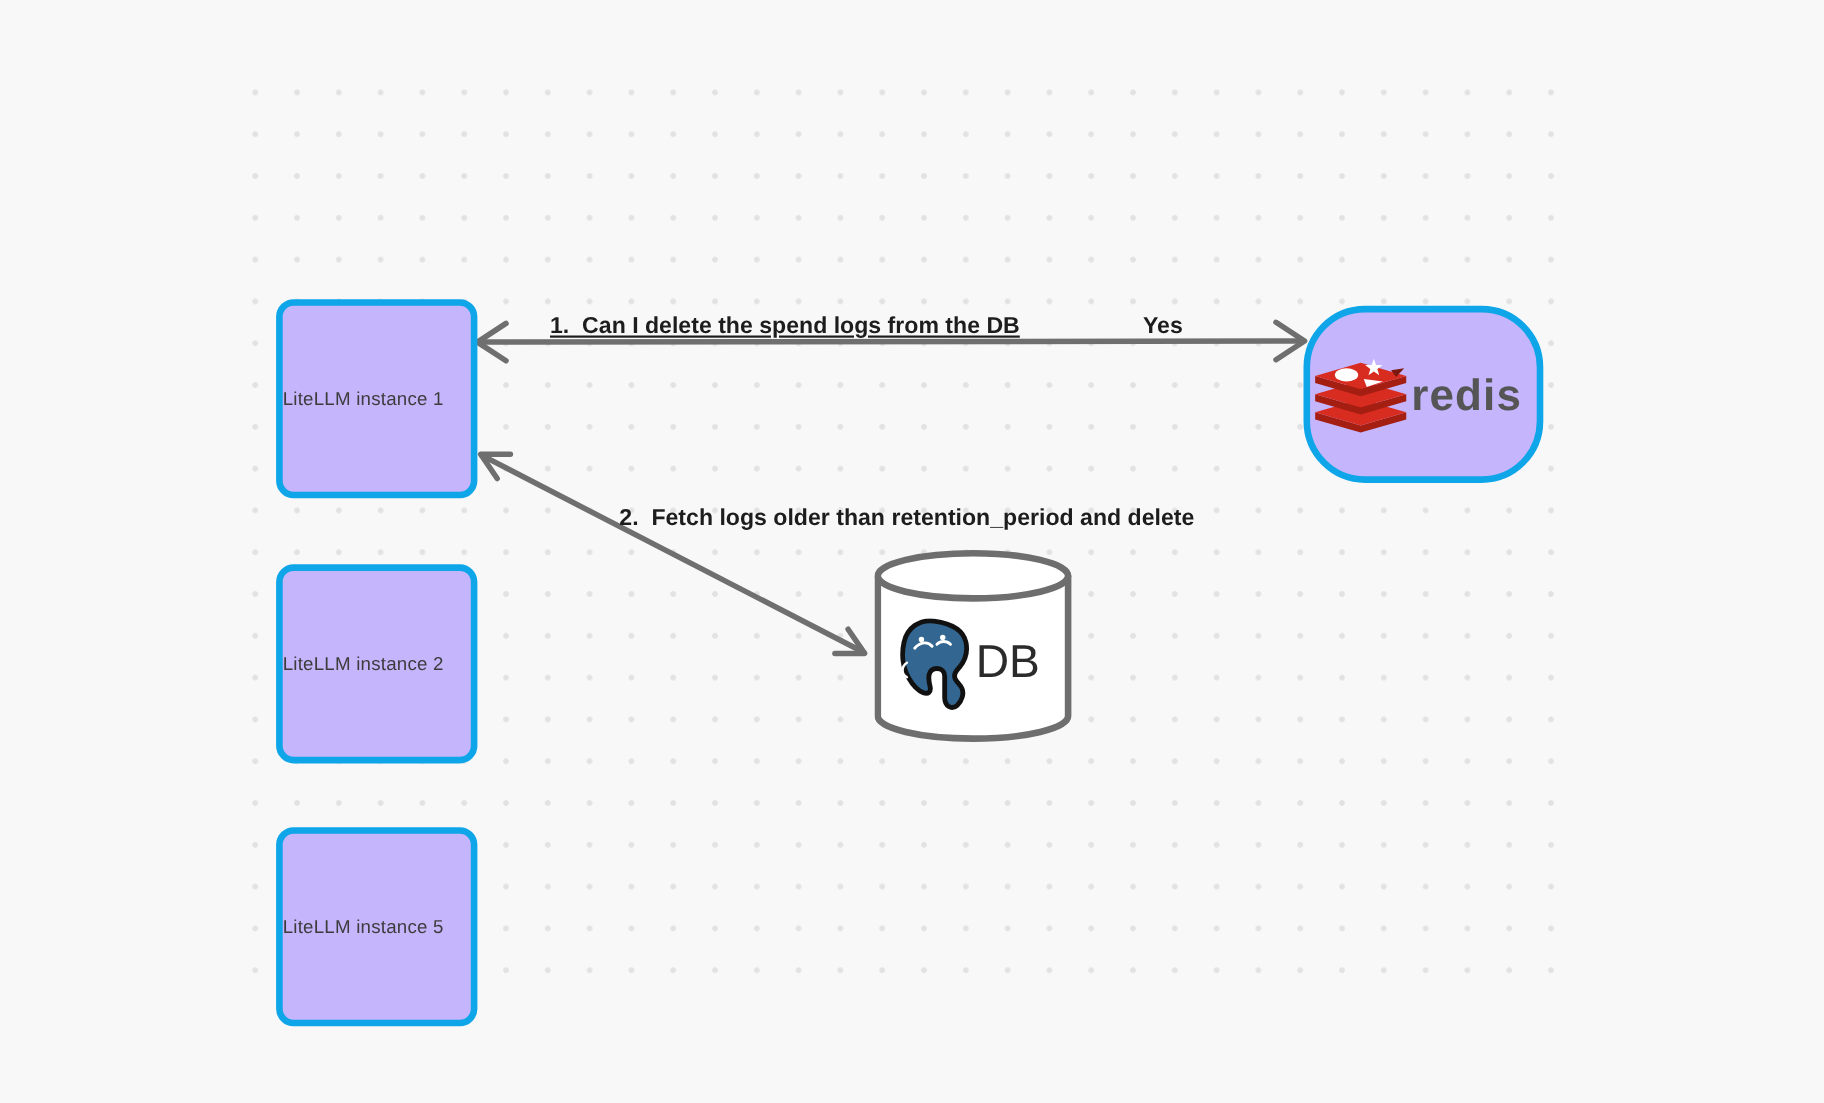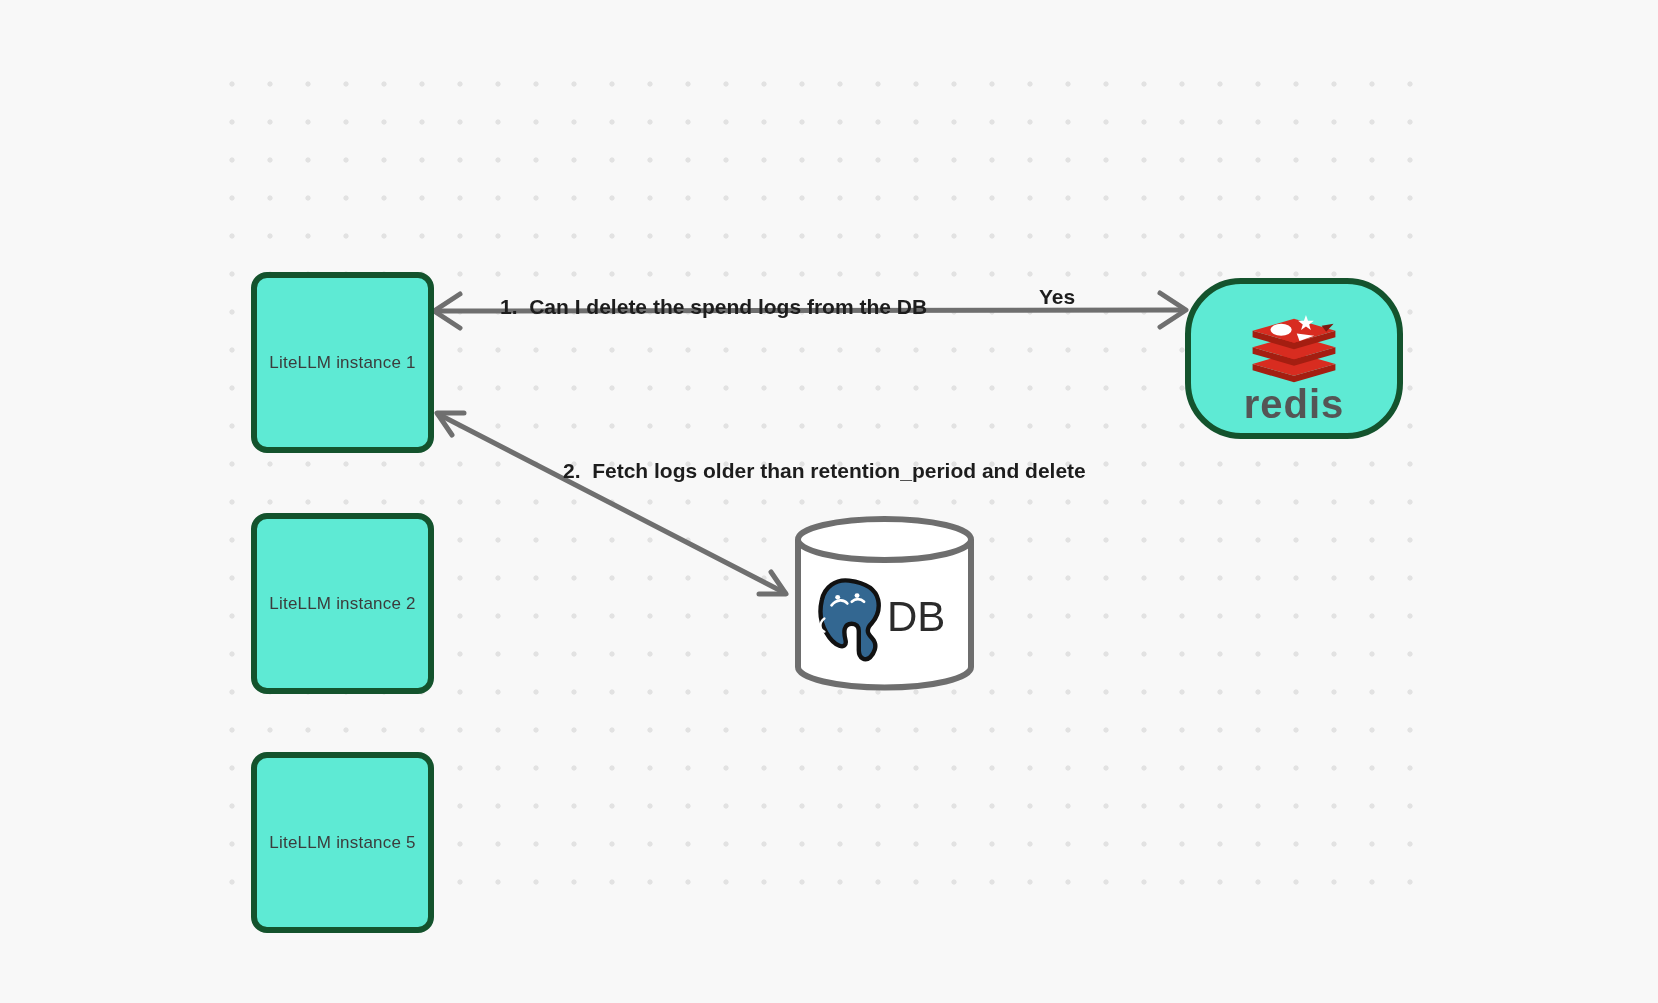--- a/index.html
+++ b/index.html
@@ -7,45 +7,45 @@
     width:1658px;height:1003px;position:relative;overflow:hidden;
     background:#f8f8f8;
     font-family:"Liberation Sans",sans-serif;
   }
   .dot-grid{
     position:absolute;left:213px;top:65px;width:1216px;height:836px;
     background-image:radial-gradient(circle,#e2e2e2 2.2px,rgba(226,226,226,0) 3px);
     background-size:38px 38px;background-position:0 0;
   }
   .node{
-    position:absolute;background:#5eead4;border:6px solid #14532d;
-    box-sizing:border-box;display:flex;align-items:center;justify-content:center;
+    position:absolute;background:#c4b5fd;border:6px solid #0ea5e9;
+    box-sizing:border-box;display:flex;align-items:center;justify-content:flex-start;
   }
   .inst{left:251px;width:183px;height:181px;border-radius:16px;}
   #inst1{top:272px}
   #inst2{top:513px}
   #inst3{top:752px}
   .inst-label{font-size:17px;color:#3c3c3c;letter-spacing:.2px;}
   .redis-node{
     left:1185px;top:278px;width:218px;height:161px;border-radius:56px;
-    flex-direction:column;padding-top:20px;
+    flex-direction:row;padding-top:7px;
   }
   .redis-word{
     font-size:40px;font-weight:bold;color:#555555;letter-spacing:1px;
     margin-top:-5px;line-height:1;
   }
   .edge-label{
     position:absolute;font-weight:bold;font-size:21px;color:#1d1d1d;
     white-space:pre;line-height:1.1;
   }
-  #edge1-label{left:500px;top:295px;}
+  #edge1-label{left:500px;top:285px;text-decoration:underline;}
   #edge1-response{left:1025px;top:285px;margin-left:14px;}
   #edge2-label{left:563px;top:459px;}
   .overlay{position:absolute;left:0;top:0;}
-  .db-group{position:absolute;left:795px;top:516px;width:182px;height:178px;}
+  .db-group{position:absolute;left:795px;top:500px;width:182px;height:178px;}
   .db-label{
     position:absolute;left:92px;top:80px;font-size:42px;font-weight:500;
     color:#2b2b2b;line-height:1;
   }
   .pg-logo{position:absolute;left:16px;top:62px;}
 </style>
 </head>
 <body>
 
 <div class="dot-grid"></div>

